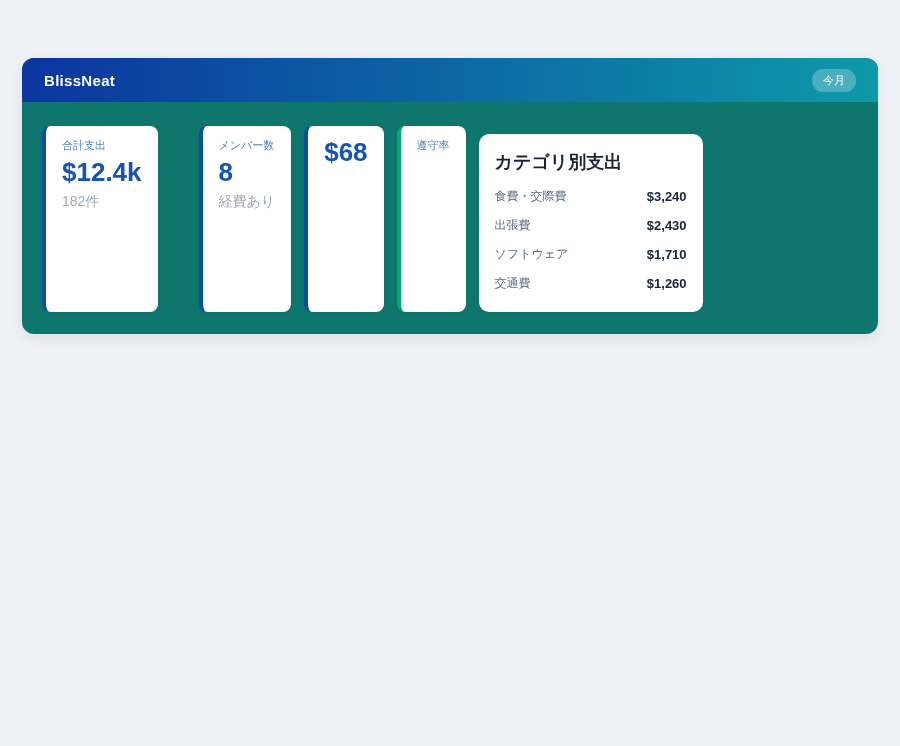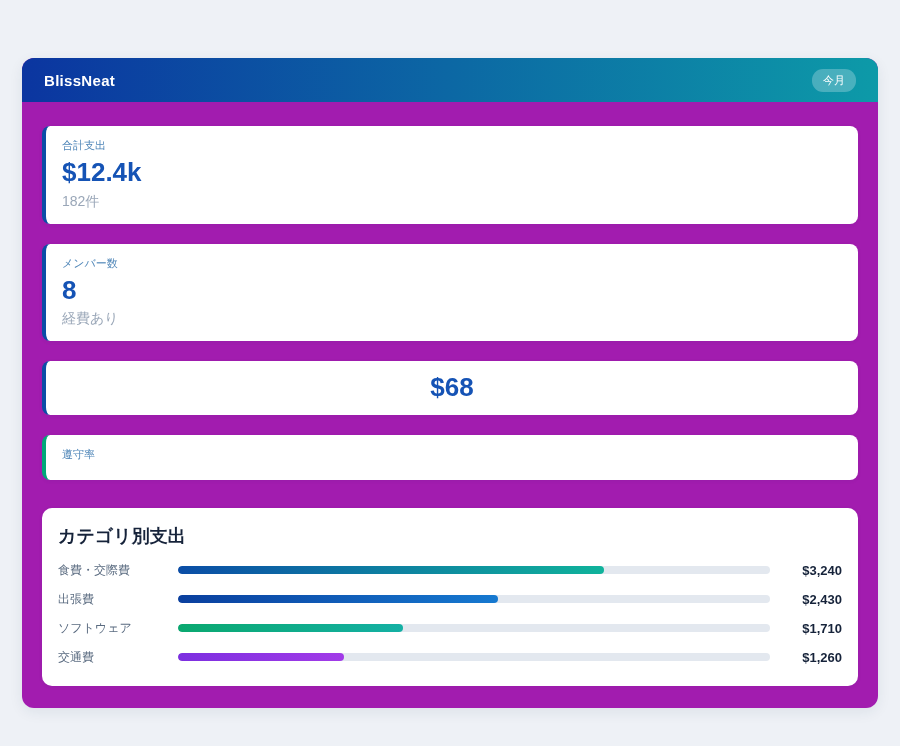--- a/index.html
+++ b/index.html
@@ -5,21 +5,21 @@
   * { margin: 0; padding: 0; box-sizing: border-box; }
   html, body { width: 900px; height: 746px; }
   body {
     background: #eef1f6;
     font-family: "Liberation Sans", "DejaVu Sans", sans-serif;
     color: #1e293b;
   }
   .app-card {
     width: 856px;
     margin: 58px auto 0 auto;
-    background: #a21caf;
+    background: #0f766e;
     border-radius: 12px;
     box-shadow: 0 4px 14px rgba(30,45,80,0.08);
     overflow: hidden;
   }
   .app-header {
     height: 44px;
     background: linear-gradient(90deg, #0b35a0 0%, #0d9aa8 100%);
     display: flex;
     align-items: center;
     justify-content: space-between;
@@ -36,22 +36,21 @@
     color: #ffffff;
     font-size: 11px;
     padding: 4px 11px;
     border-radius: 11px;
     border: none;
     cursor: pointer;
   }
   .content {
     padding: 24px 20px 22px 20px;
     display: flex;
-    flex-direction: column;
-    gap: 20px;
+    gap: 13px;
   }
   .stat-card {
     background: #ffffff;
     border-radius: 8px;
     border-left: 4px solid #0b4da6;
     box-shadow: 0 1px 4px rgba(30,45,80,0.07);
     padding: 12px 16px 13px 16px;
   }
   .stat-label {
     font-size: 11px;
@@ -123,21 +122,21 @@
   </div>
 
   <div class="content">
 
     <div class="stat-card" style="border-left-color: rgb(11, 77, 166);">
       <div class="stat-label">合計支出</div>
       <div class="stat-value" style="color: rgb(21, 83, 181);">$12.4k</div>
       <div class="stat-sub">182件</div>
     </div>
 
-    <div class="stat-card" style="border-left-color: rgb(11, 77, 166);">
+    <div class="stat-card" style="border-left-color: rgb(11, 77, 166); margin-left: 28px;">
       <div class="stat-label">メンバー数</div>
       <div class="stat-value" style="color: rgb(21, 83, 181);">8</div>
       <div class="stat-sub">経費あり</div>
     </div>
 
     <div class="stat-card" style="border-left-color: rgb(11, 77, 166);">
       <div class="stat-value" style="color: rgb(21, 83, 181); text-align: center;">$68</div>
 
     </div>
 

